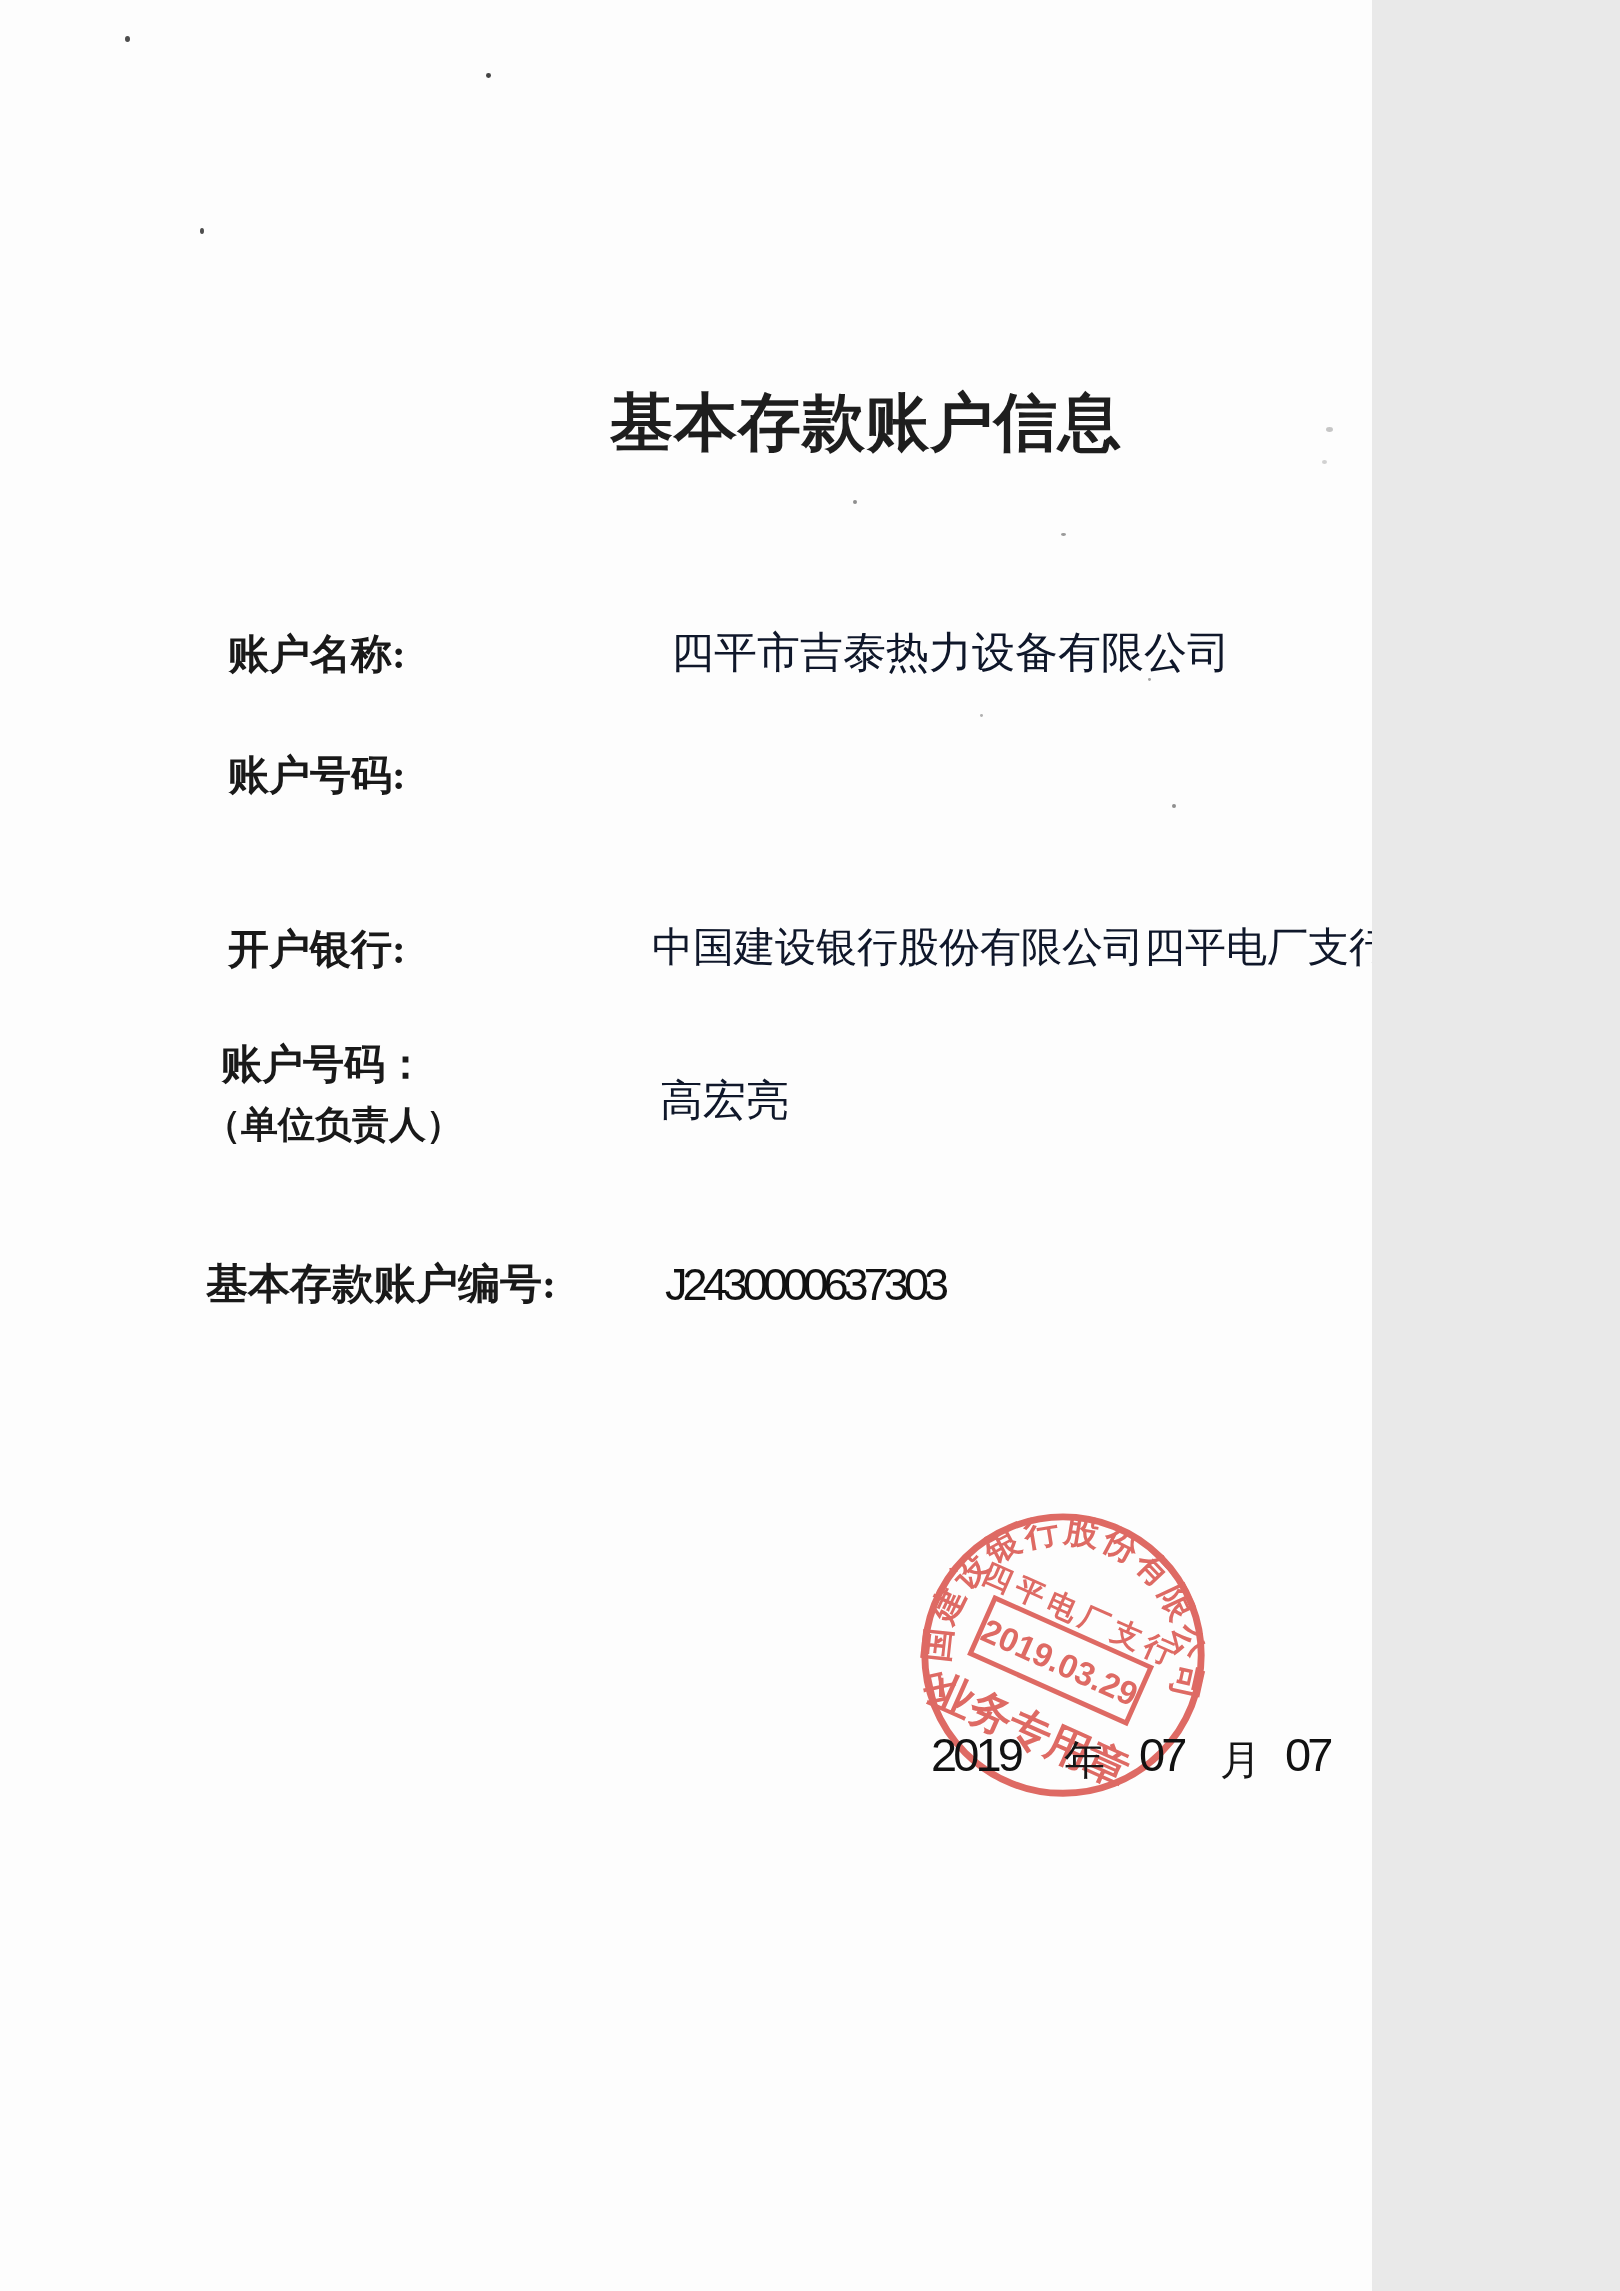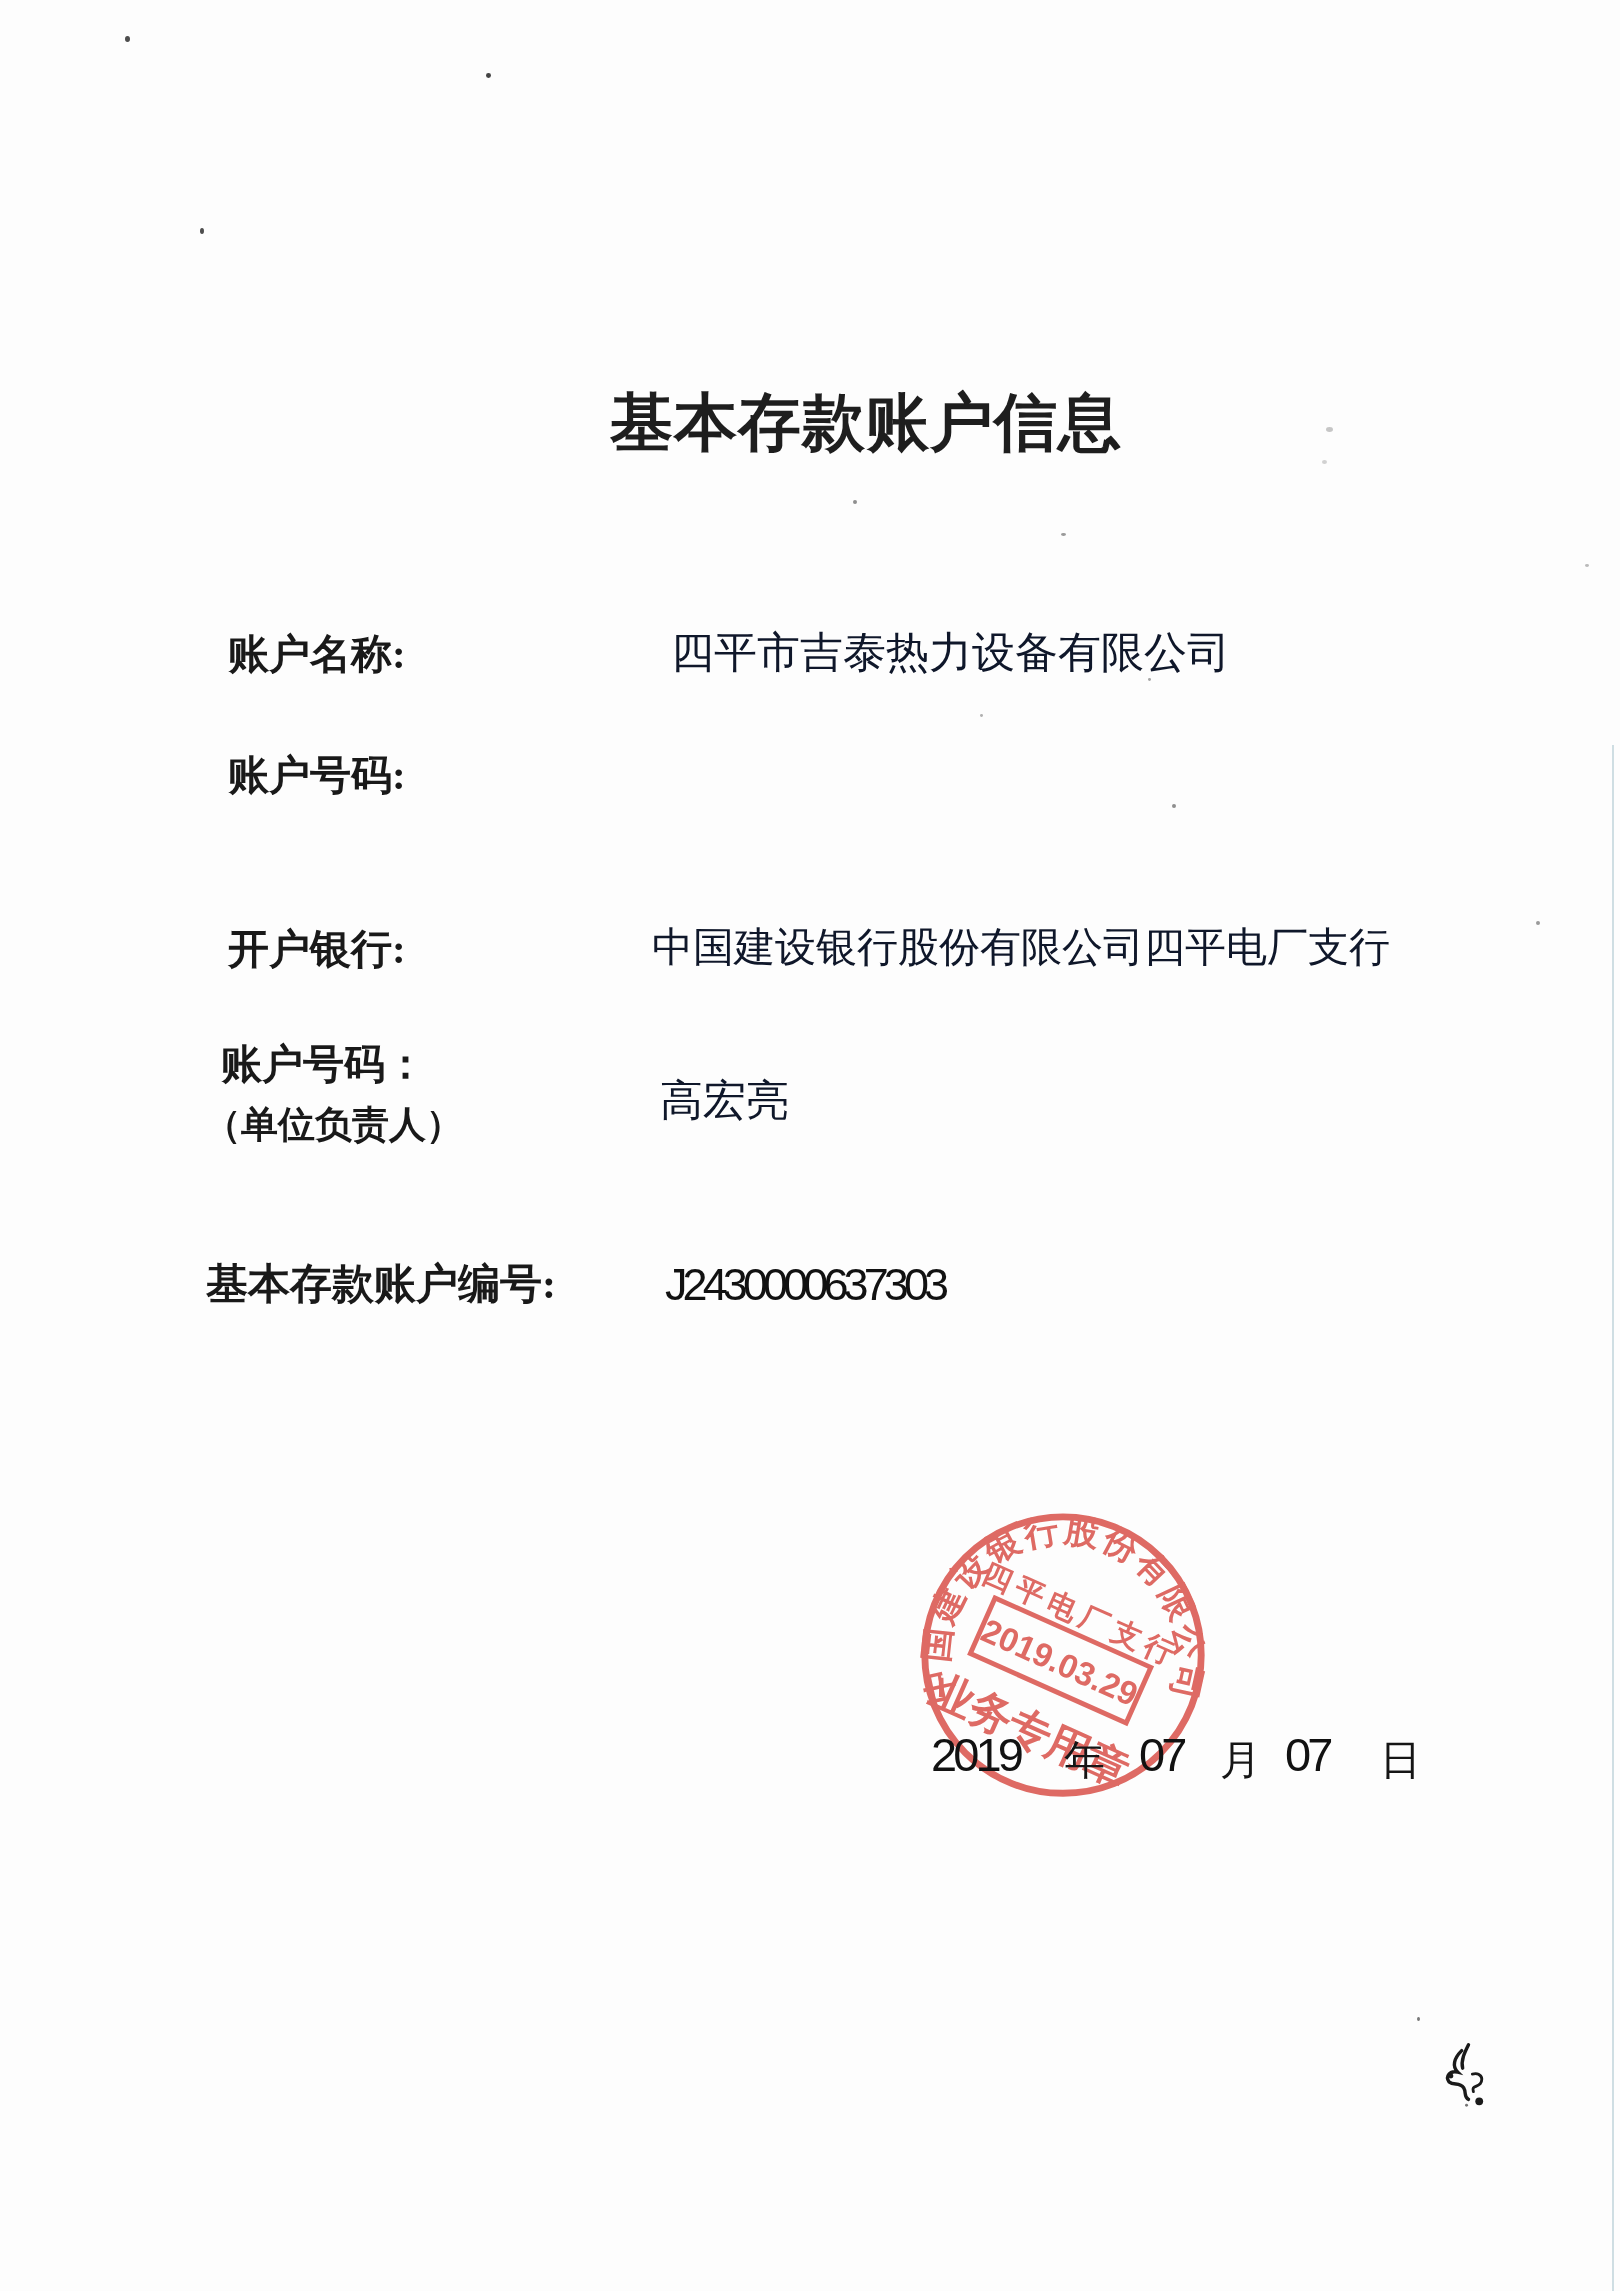--- a/index.html
+++ b/index.html
@@ -1,18 +1,18 @@
 <!DOCTYPE html>
 <html><head>
 <meta charset="utf-8">
 <style>
   html,body{margin:0;padding:0;background:#e9e9e9;}
   .page{
     position:relative;
-    width:1620px;height:2292px;
+    width:1372px;height:2292px;
     background:#fdfdfd;
     overflow:hidden;
     font-family:"Liberation Serif", serif;
     color:#1e1e1e;
   }
   .title{
     position:absolute;left:610px;top:380px;
     font-size:63px;font-weight:700;letter-spacing:1px;
     margin:0;white-space:nowrap;
   }

